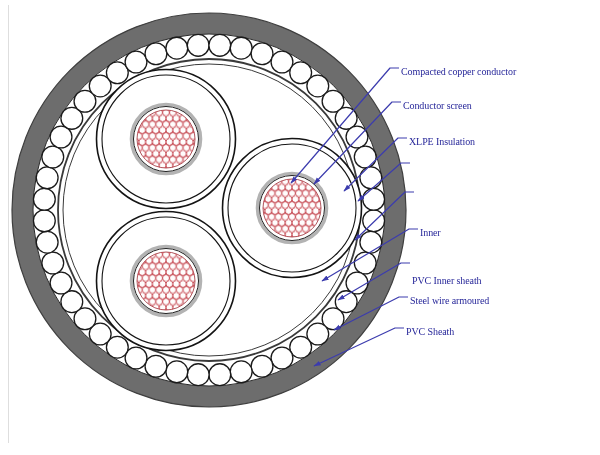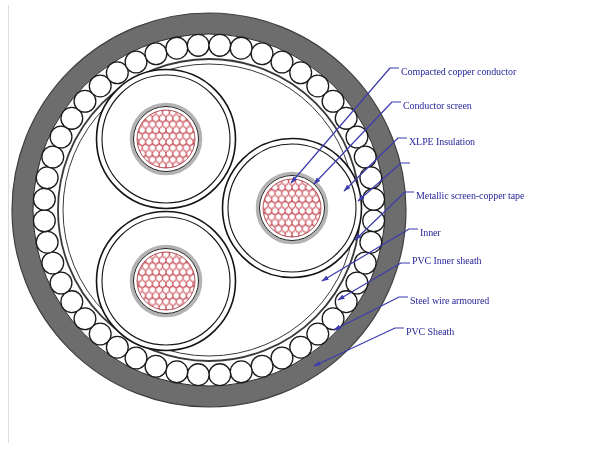--- a/index.html
+++ b/index.html
@@ -157,19 +157,18 @@
         <path d="M 418 229 L 409 229 L 322 281" class="leader" marker-end="url(#arrow)"></path>
         <path d="M 410 263 L 401 263 L 338 300" class="leader" marker-end="url(#arrow)"></path>
         <path d="M 408 297 L 399 297 L 334 330" class="leader" marker-end="url(#arrow)"></path>
         <path d="M 404 328 L 395 328 L 314 366" class="leader" marker-end="url(#arrow)"></path>
       </g>
   </svg>
 
   <div class="lbl" style="left: 401px; top: 71px;">Compacted copper conductor</div>
   <div class="lbl" style="left: 409px; top: 141px;">XLPE Insulation</div>
   <div class="lbl" style="left: 403px; top: 105px;">Conductor screen</div>
-  <div class="lbl" style="left: 416px; top: 195px;">Metallic screen-copper tape</div>
   <div class="lbl" style="left: 420px; top: 232px;">Inner</div>
-  <div class="lbl" style="left: 412px; top: 260px;">PVC Inner sheath</div>
+  <div class="lbl" style="left: 412px; top: 280px;">PVC Inner sheath</div>
   <div class="lbl" style="left: 410px; top: 300px;">Steel wire armoured</div>
   <div class="lbl" style="left: 406px; top: 331px;">PVC Sheath</div>
 
 </div>
 
 </body></html>

